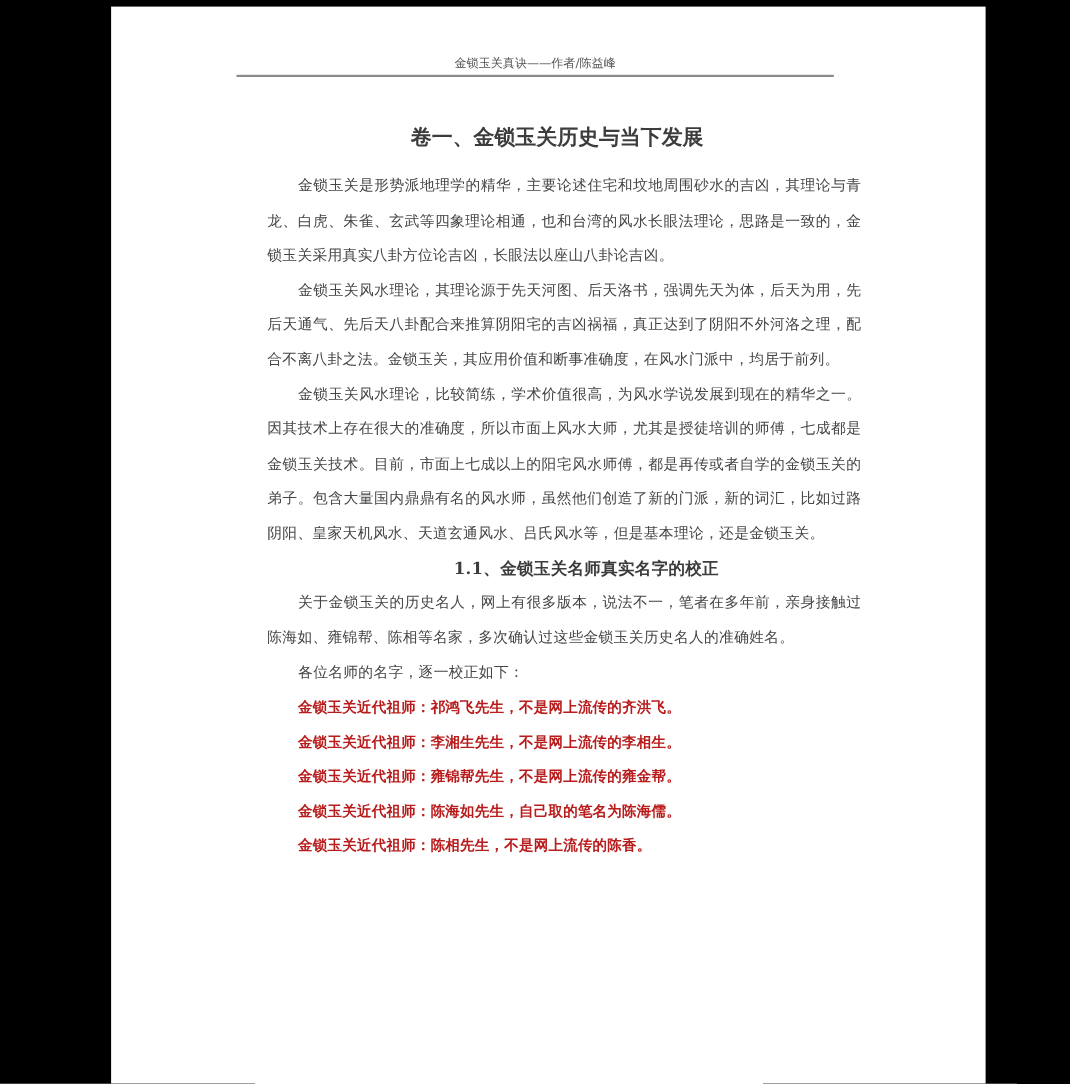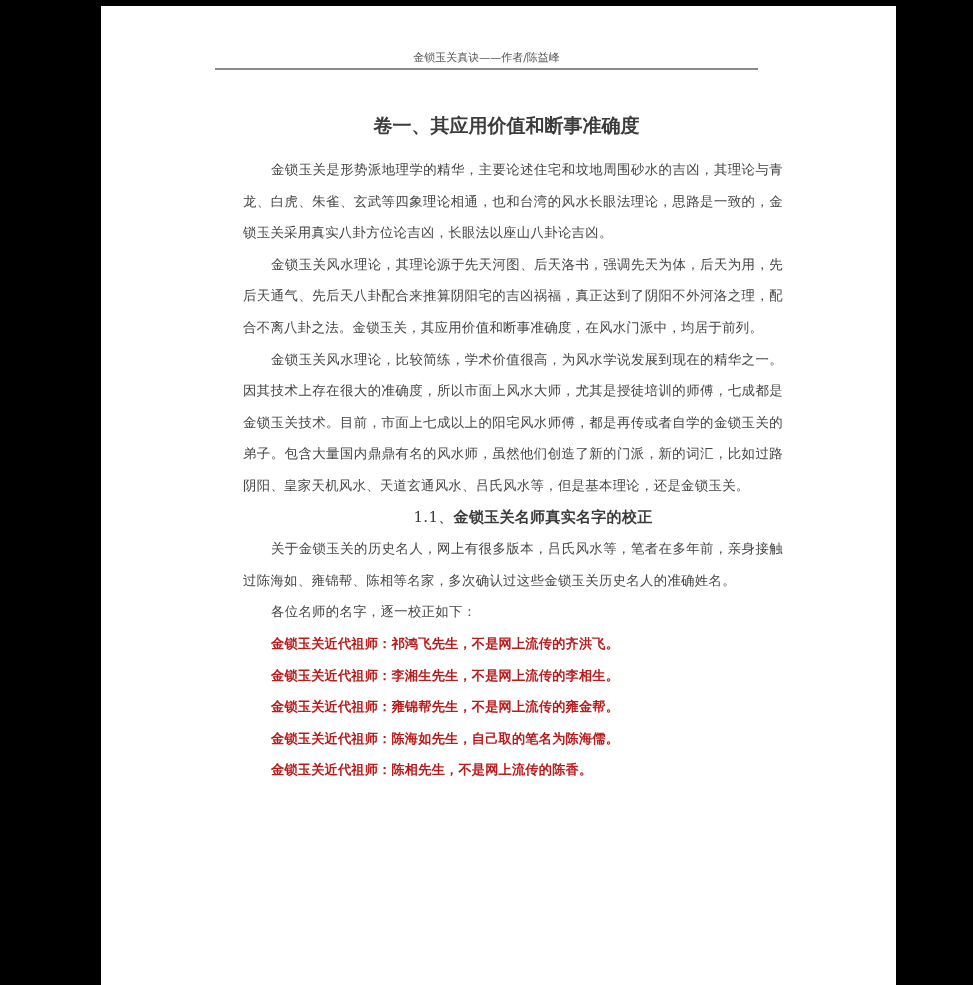--- a/index.html
+++ b/index.html
@@ -74,21 +74,21 @@
       text-align: center;
       font-family: "DejaVu Sans", "Liberation Sans", sans-serif;
       font-weight: bold;
       font-size: 15px;
       color: #3c3c3c;
       line-height: 31.6px;
       padding-left: 40px;
     }
     .subheading .num {
       font-family: "DejaVu Serif", "Liberation Serif", serif;
-      font-weight: normal;
+      font-weight: bold;
     }
     .list {
       margin: 0;
       padding: 0;
       list-style: none;
     }
     .list li {
       padding-left: 28px;
       font-family: "DejaVu Sans", "Liberation Sans", sans-serif;
       font-weight: bold;
@@ -98,30 +98,30 @@
       letter-spacing: 0.2px;
     }
   </style>
 </head>
 <body>
 
 <div class="page">
   <div class="running-header">金锁玉关真诀——作者/陈益峰</div>
   <div class="header-rule"></div>
 
-  <h1 class="page-title">卷一、其应用价值和断事准确度</h1>
+  <h1 class="page-title">卷一、金锁玉关历史与当下发展</h1>
 
   <div class="body">
     <p>金锁玉关是形势派地理学的精华，主要论述住宅和坟地周围砂水的吉凶，其理论与青龙、白虎、朱雀、玄武等四象理论相通，也和台湾的风水长眼法理论，思路是一致的，金锁玉关采用真实八卦方位论吉凶，长眼法以座山八卦论吉凶。</p>
     <p>金锁玉关风水理论，其理论源于先天河图、后天洛书，强调先天为体，后天为用，先后天通气、先后天八卦配合来推算阴阳宅的吉凶祸福，真正达到了阴阳不外河洛之理，配合不离八卦之法。金锁玉关，其应用价值和断事准确度，在风水门派中，均居于前列。</p>
     <p>金锁玉关风水理论，比较简练，学术价值很高，为风水学说发展到现在的精华之一。因其技术上存在很大的准确度，所以市面上风水大师，尤其是授徒培训的师傅，七成都是金锁玉关技术。目前，市面上七成以上的阳宅风水师傅，都是再传或者自学的金锁玉关的弟子。包含大量国内鼎鼎有名的风水师，虽然他们创造了新的门派，新的词汇，比如过路阴阳、皇家天机风水、天道玄通风水、吕氏风水等，但是基本理论，还是金锁玉关。</p>
 
     <h2 class="subheading"><span class="num">1.1、</span><span>金锁玉关名师真实名字的校正</span></h2>
 
-    <p>关于金锁玉关的历史名人，网上有很多版本，吕氏风水等，笔者在多年前，亲身接触过陈海如、雍锦帮、陈相等名家，多次确认过这些金锁玉关历史名人的准确姓名。</p>
+    <p>关于金锁玉关的历史名人，网上有很多版本，说法不一，笔者在多年前，亲身接触过陈海如、雍锦帮、陈相等名家，多次确认过这些金锁玉关历史名人的准确姓名。</p>
     <p>各位名师的名字，逐一校正如下：</p>
 
     <ul class="list">
       <li>金锁玉关近代祖师：祁鸿飞先生，不是网上流传的齐洪飞。</li>
       <li>金锁玉关近代祖师：李湘生先生，不是网上流传的李相生。</li>
       <li>金锁玉关近代祖师：雍锦帮先生，不是网上流传的雍金帮。</li>
       <li>金锁玉关近代祖师：陈海如先生，自己取的笔名为陈海儒。</li>
       <li>金锁玉关近代祖师：陈相先生，不是网上流传的陈香。</li>
     </ul>
   </div>

